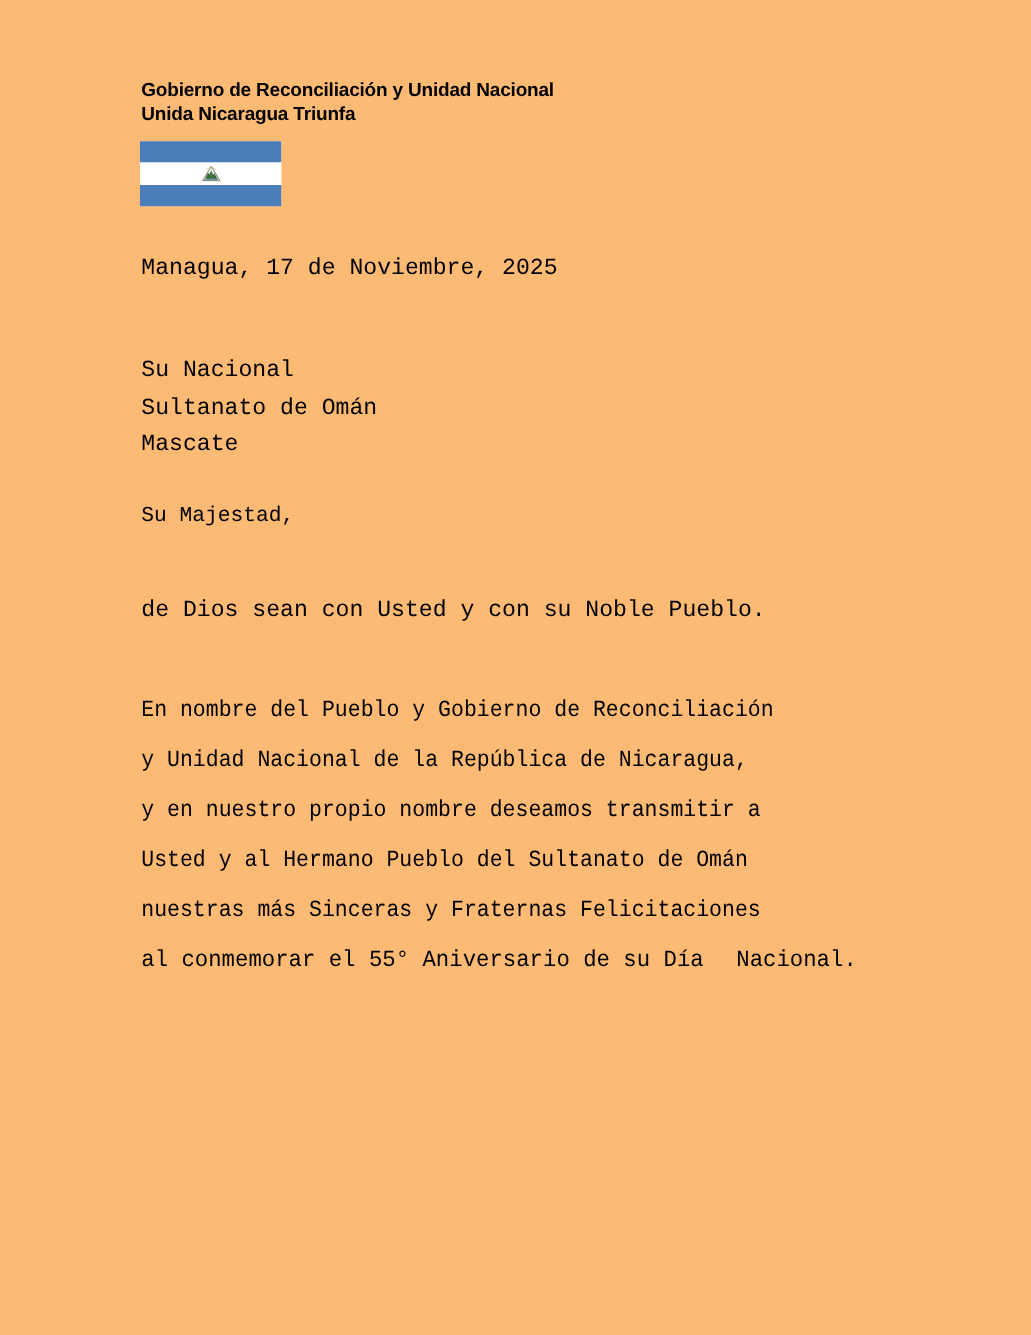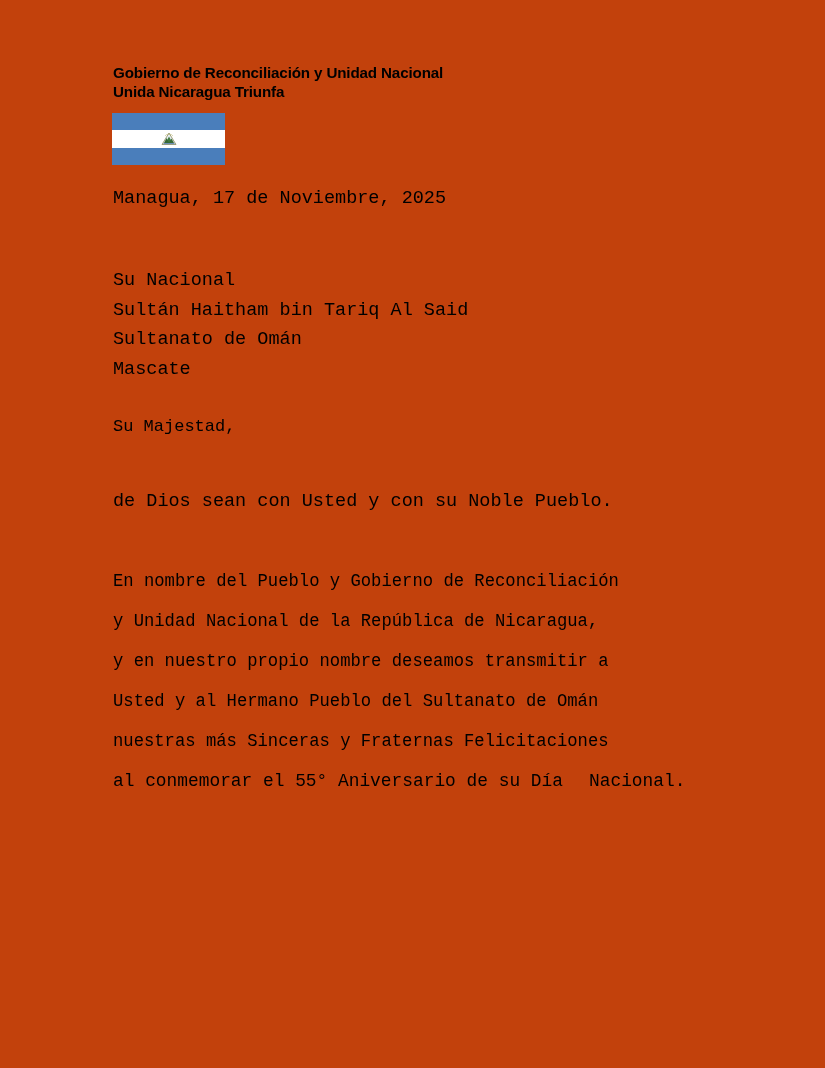--- a/index.html
+++ b/index.html
@@ -11,21 +11,21 @@
     width: 825px;
     height: 1068px;
     position: relative;
     font-family: "Liberation Sans", sans-serif;
     -webkit-font-smoothing: antialiased;
   }
 
   .page {
     position: absolute;
     inset: 0;
-    background: #c2410c;
+    background: #fdba74;
     overflow: hidden;
   }
 
   
   .letterhead {
     position: absolute;
     left: 113px;
     top: 63px;
     width: 640px;
   }
@@ -66,21 +66,21 @@
     transform: translate(-50%, -50%);
     width: 17px;
     height: 15px;
     display: block;
   }
 
   
   .letter {
     position: absolute;
     left: 113px;
-    top: 184px;
+    top: 200px;
     width: 601px;
     font-family: "Liberation Mono", "DejaVu Sans Mono", monospace;
     color: #000000;
   }
 
   .date-line {
     font-size: 18.5px;
     line-height: 30px;
     white-space: nowrap;
   }
@@ -146,21 +146,20 @@
     </div>
     <div class="flag-band flag-band-blue"></div>
   </div>
 
   <div class="letter">
 
     <div class="date-line">Managua, 17 de Noviembre, 2025</div>
 
     <div class="addressee">
       <div class="addr-line">Su Nacional</div>
-      <div class="addr-line">Sultán Haitham bin Tariq Al Said</div>
       <div class="addr-line">Sultanato de Omán</div>
       <div class="addr-line">Mascate</div>
     </div>
 
     <div class="salutation">Su Majestad,</div>
 
     <div class="para">
       <div class="body-line">de Dios sean con Usted y con su Noble Pueblo.</div>
     </div>
 

